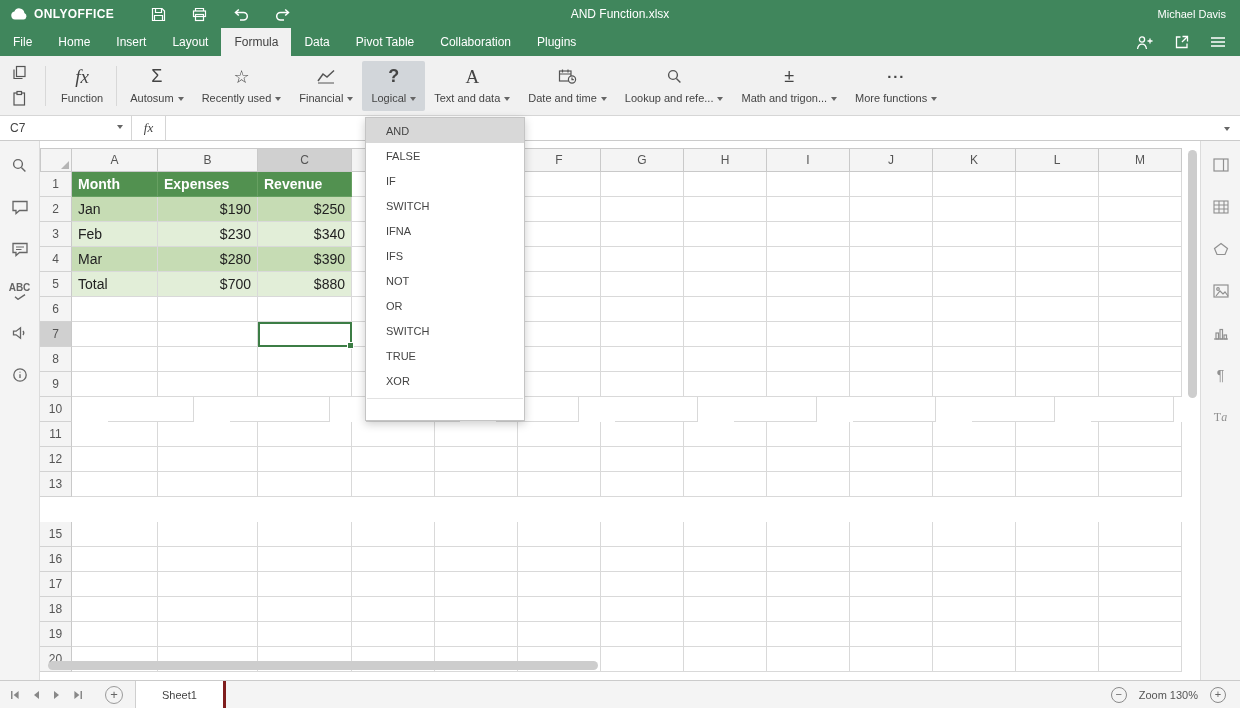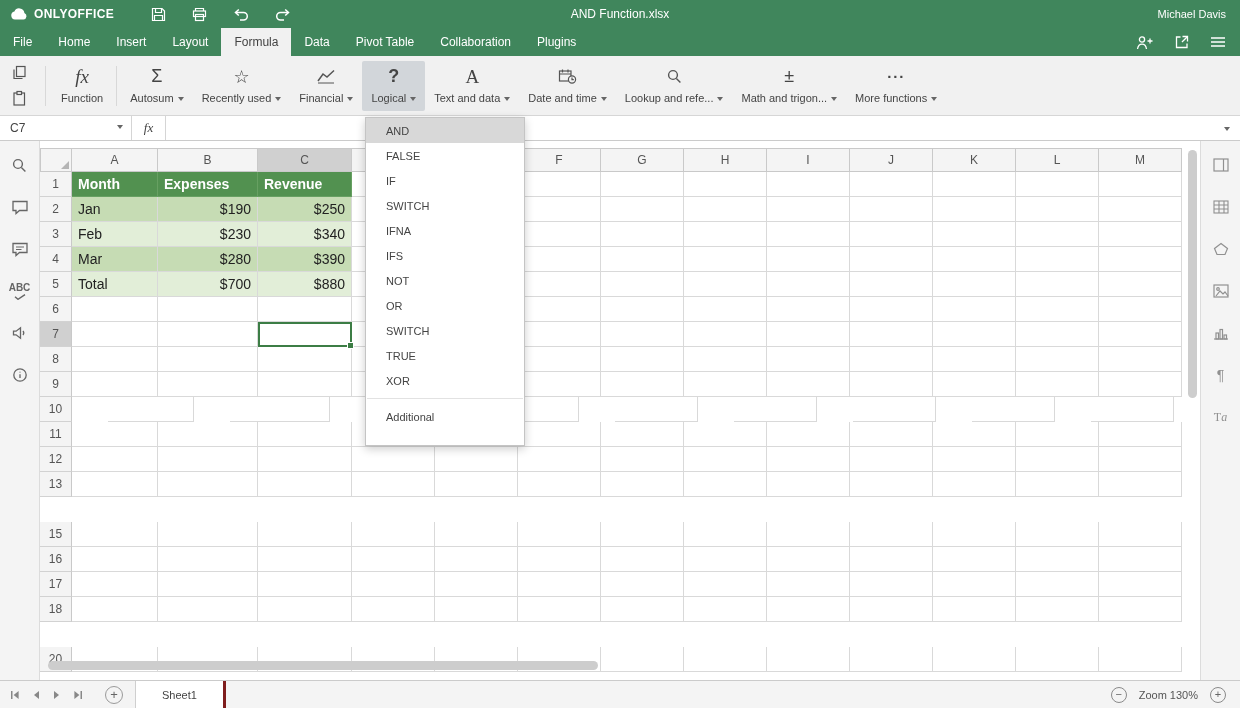--- a/index.html
+++ b/index.html
@@ -686,20 +686,36 @@
       <div class="gcell" style="width: 83px;"></div>
       <div class="gcell" style="width: 83px;"></div>
       <div class="gcell" style="width: 83px;"></div>
       <div class="gcell" style="width: 83px;"></div>
       <div class="gcell" style="width: 83px;"></div>
       <div class="gcell" style="width: 83px;"></div>
       <div class="gcell" style="width: 83px;"></div>
       <div class="gcell" style="width: 83px;"></div>
       <div class="gcell" style="width: 83px;"></div>
     </div>
+    <div class="grow" style="top: 481px;">
+      <div class="rh">19</div>
+      <div class="gcell" style="width: 86px;"></div>
+      <div class="gcell" style="width: 100px;"></div>
+      <div class="gcell" style="width: 94px;"></div>
+      <div class="gcell" style="width: 83px;"></div>
+      <div class="gcell" style="width: 83px;"></div>
+      <div class="gcell" style="width: 83px;"></div>
+      <div class="gcell" style="width: 83px;"></div>
+      <div class="gcell" style="width: 83px;"></div>
+      <div class="gcell" style="width: 83px;"></div>
+      <div class="gcell" style="width: 83px;"></div>
+      <div class="gcell" style="width: 83px;"></div>
+      <div class="gcell" style="width: 83px;"></div>
+      <div class="gcell" style="width: 83px;"></div>
+    </div>
     <div class="grow" style="top: 506px;">
       <div class="rh">20</div>
       <div class="gcell" style="width: 86px;"></div>
       <div class="gcell" style="width: 100px;"></div>
       <div class="gcell" style="width: 94px;"></div>
       <div class="gcell" style="width: 83px;"></div>
       <div class="gcell" style="width: 83px;"></div>
       <div class="gcell" style="width: 83px;"></div>
       <div class="gcell" style="width: 83px;"></div>
       <div class="gcell" style="width: 83px;"></div>
@@ -720,21 +736,20 @@
     <div class="mi">IF</div>
     <div class="mi">SWITCH</div>
     <div class="mi">IFNA</div>
     <div class="mi">IFS</div>
     <div class="mi">NOT</div>
     <div class="mi">OR</div>
     <div class="mi">SWITCH</div>
     <div class="mi">TRUE</div>
     <div class="mi">XOR</div>
     <div class="msep"></div>
-    <div class="mi">Additional</div>
   </div>
 
 <div class="sbar">
   <div class="nav" id="sheetnav">
       <span class="icbtn">
         <svg width="10" height="10" viewBox="0 0 10 10">
           <rect x="1" y="1" width="1.5" height="8" fill="#888"></rect>
           <path d="M8.6 1L3.6 5l5 4z" fill="#888"></path>
         </svg>
       </span>

